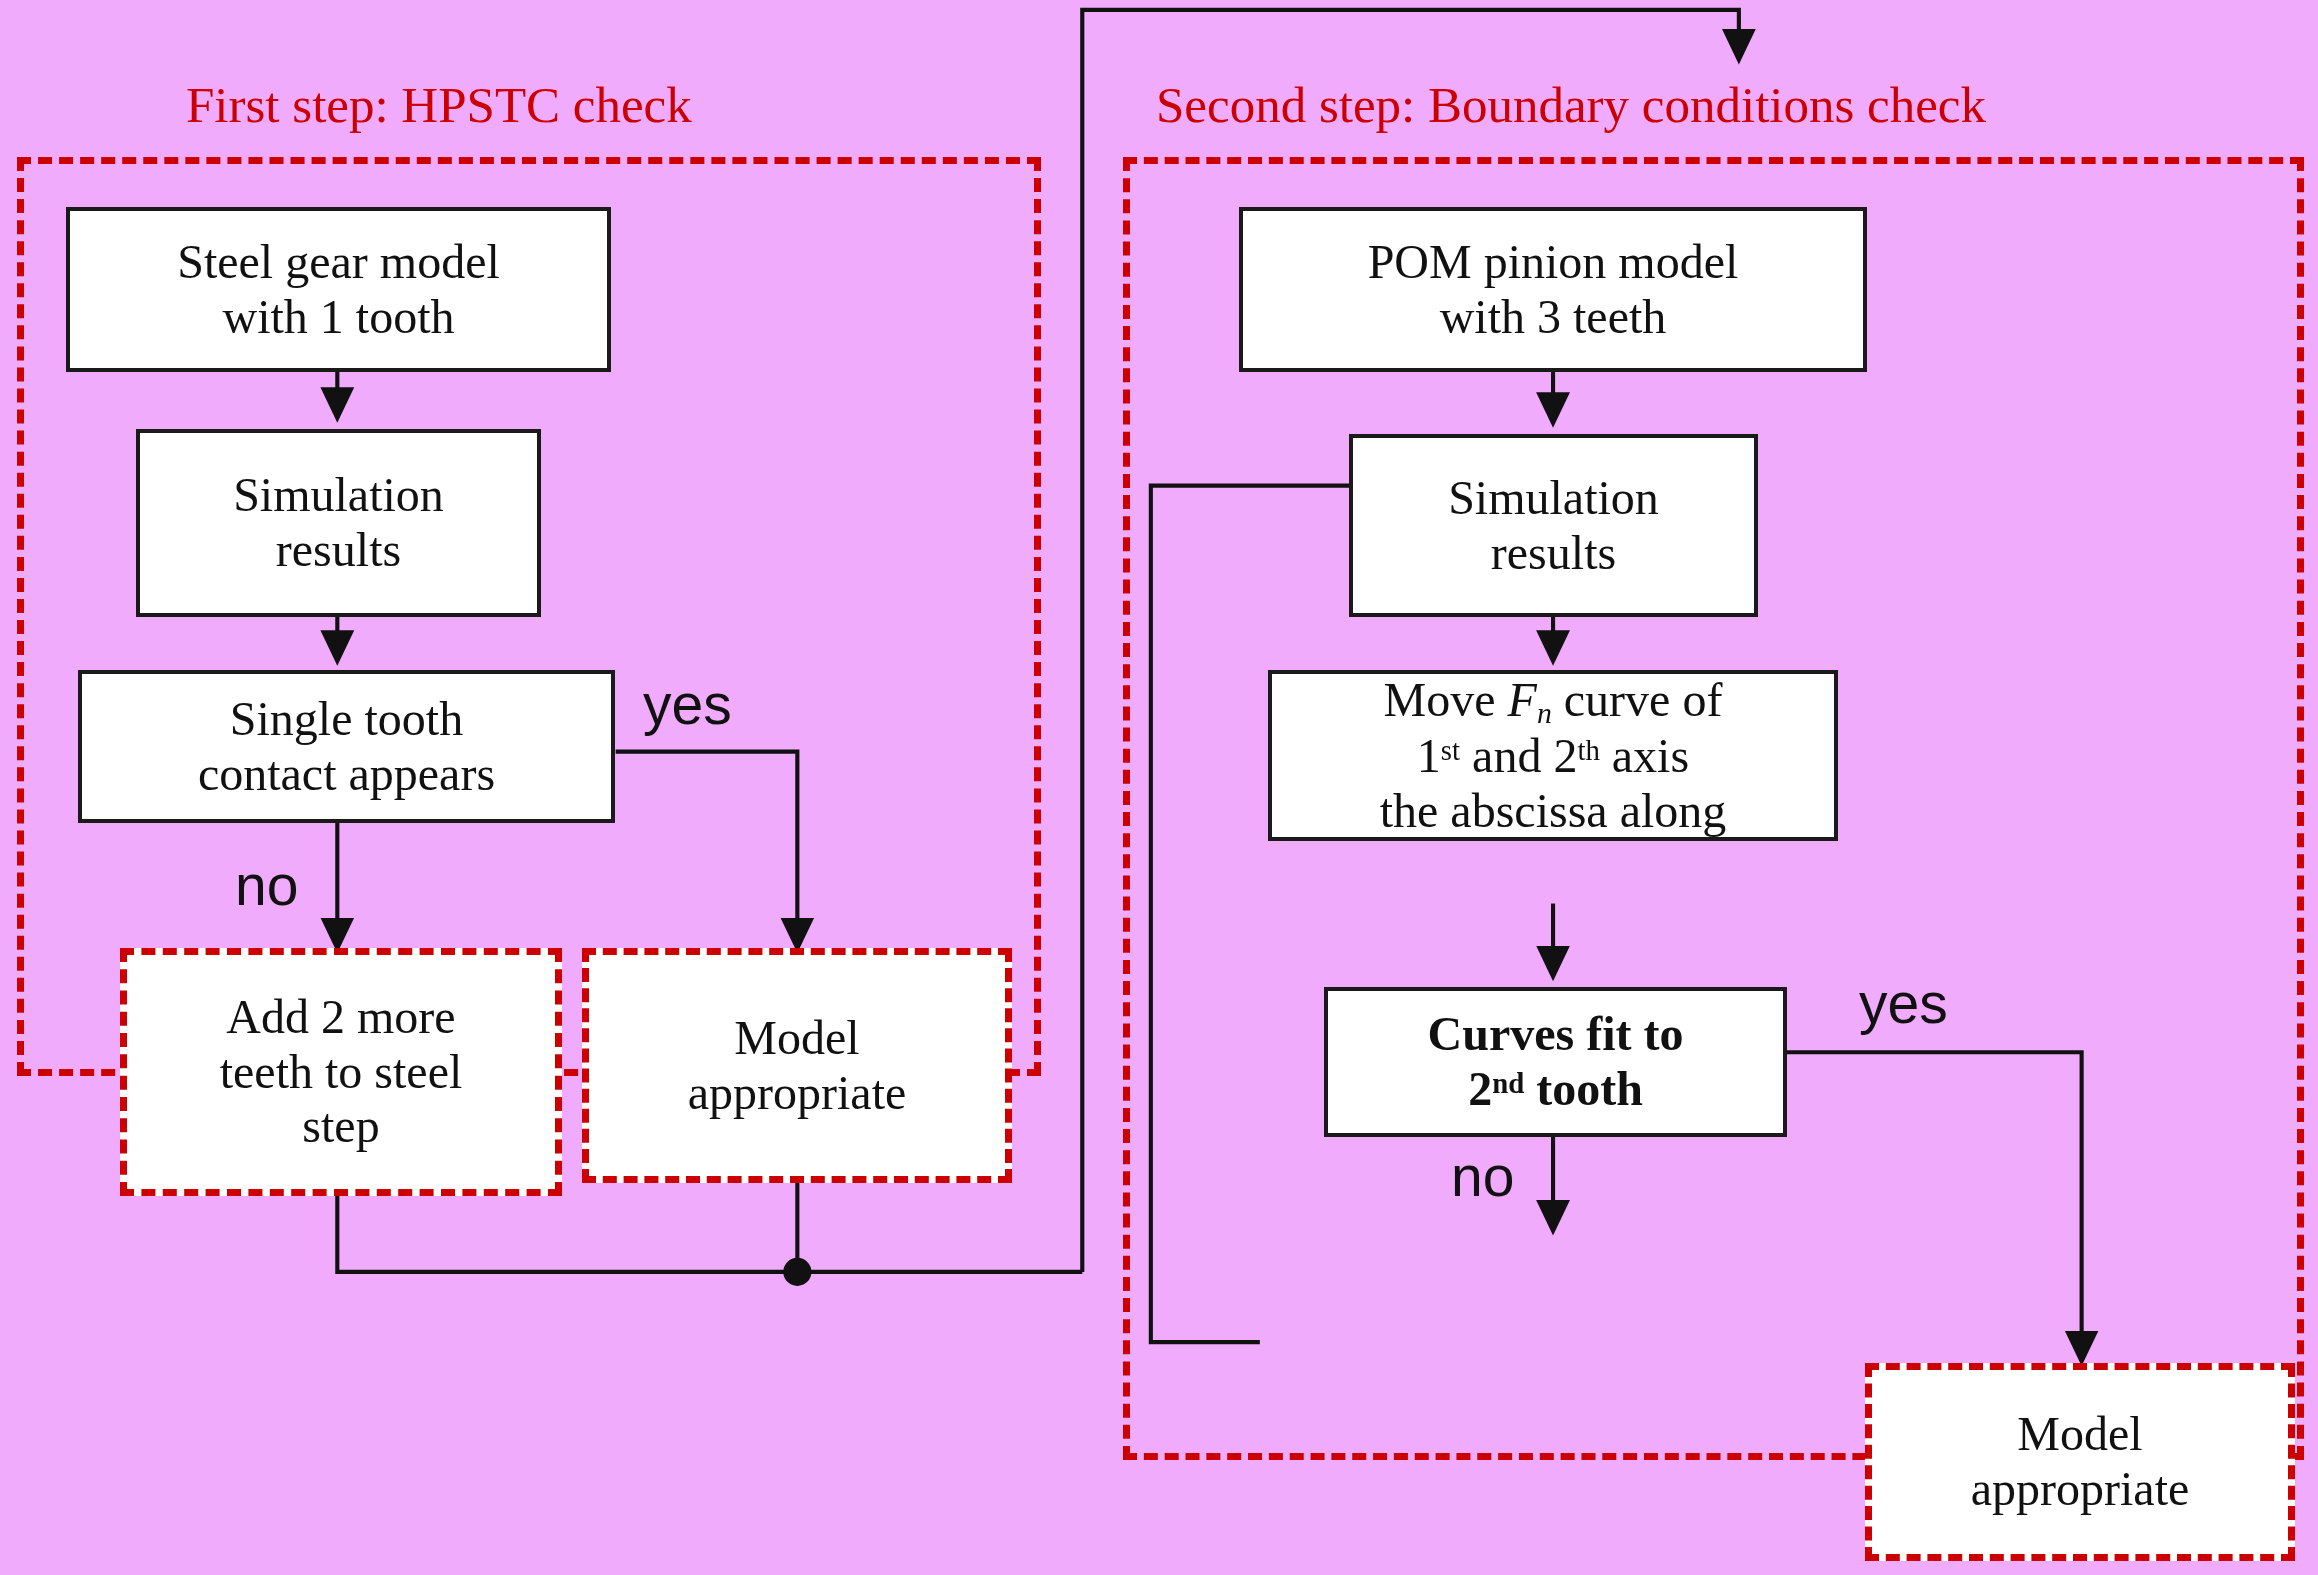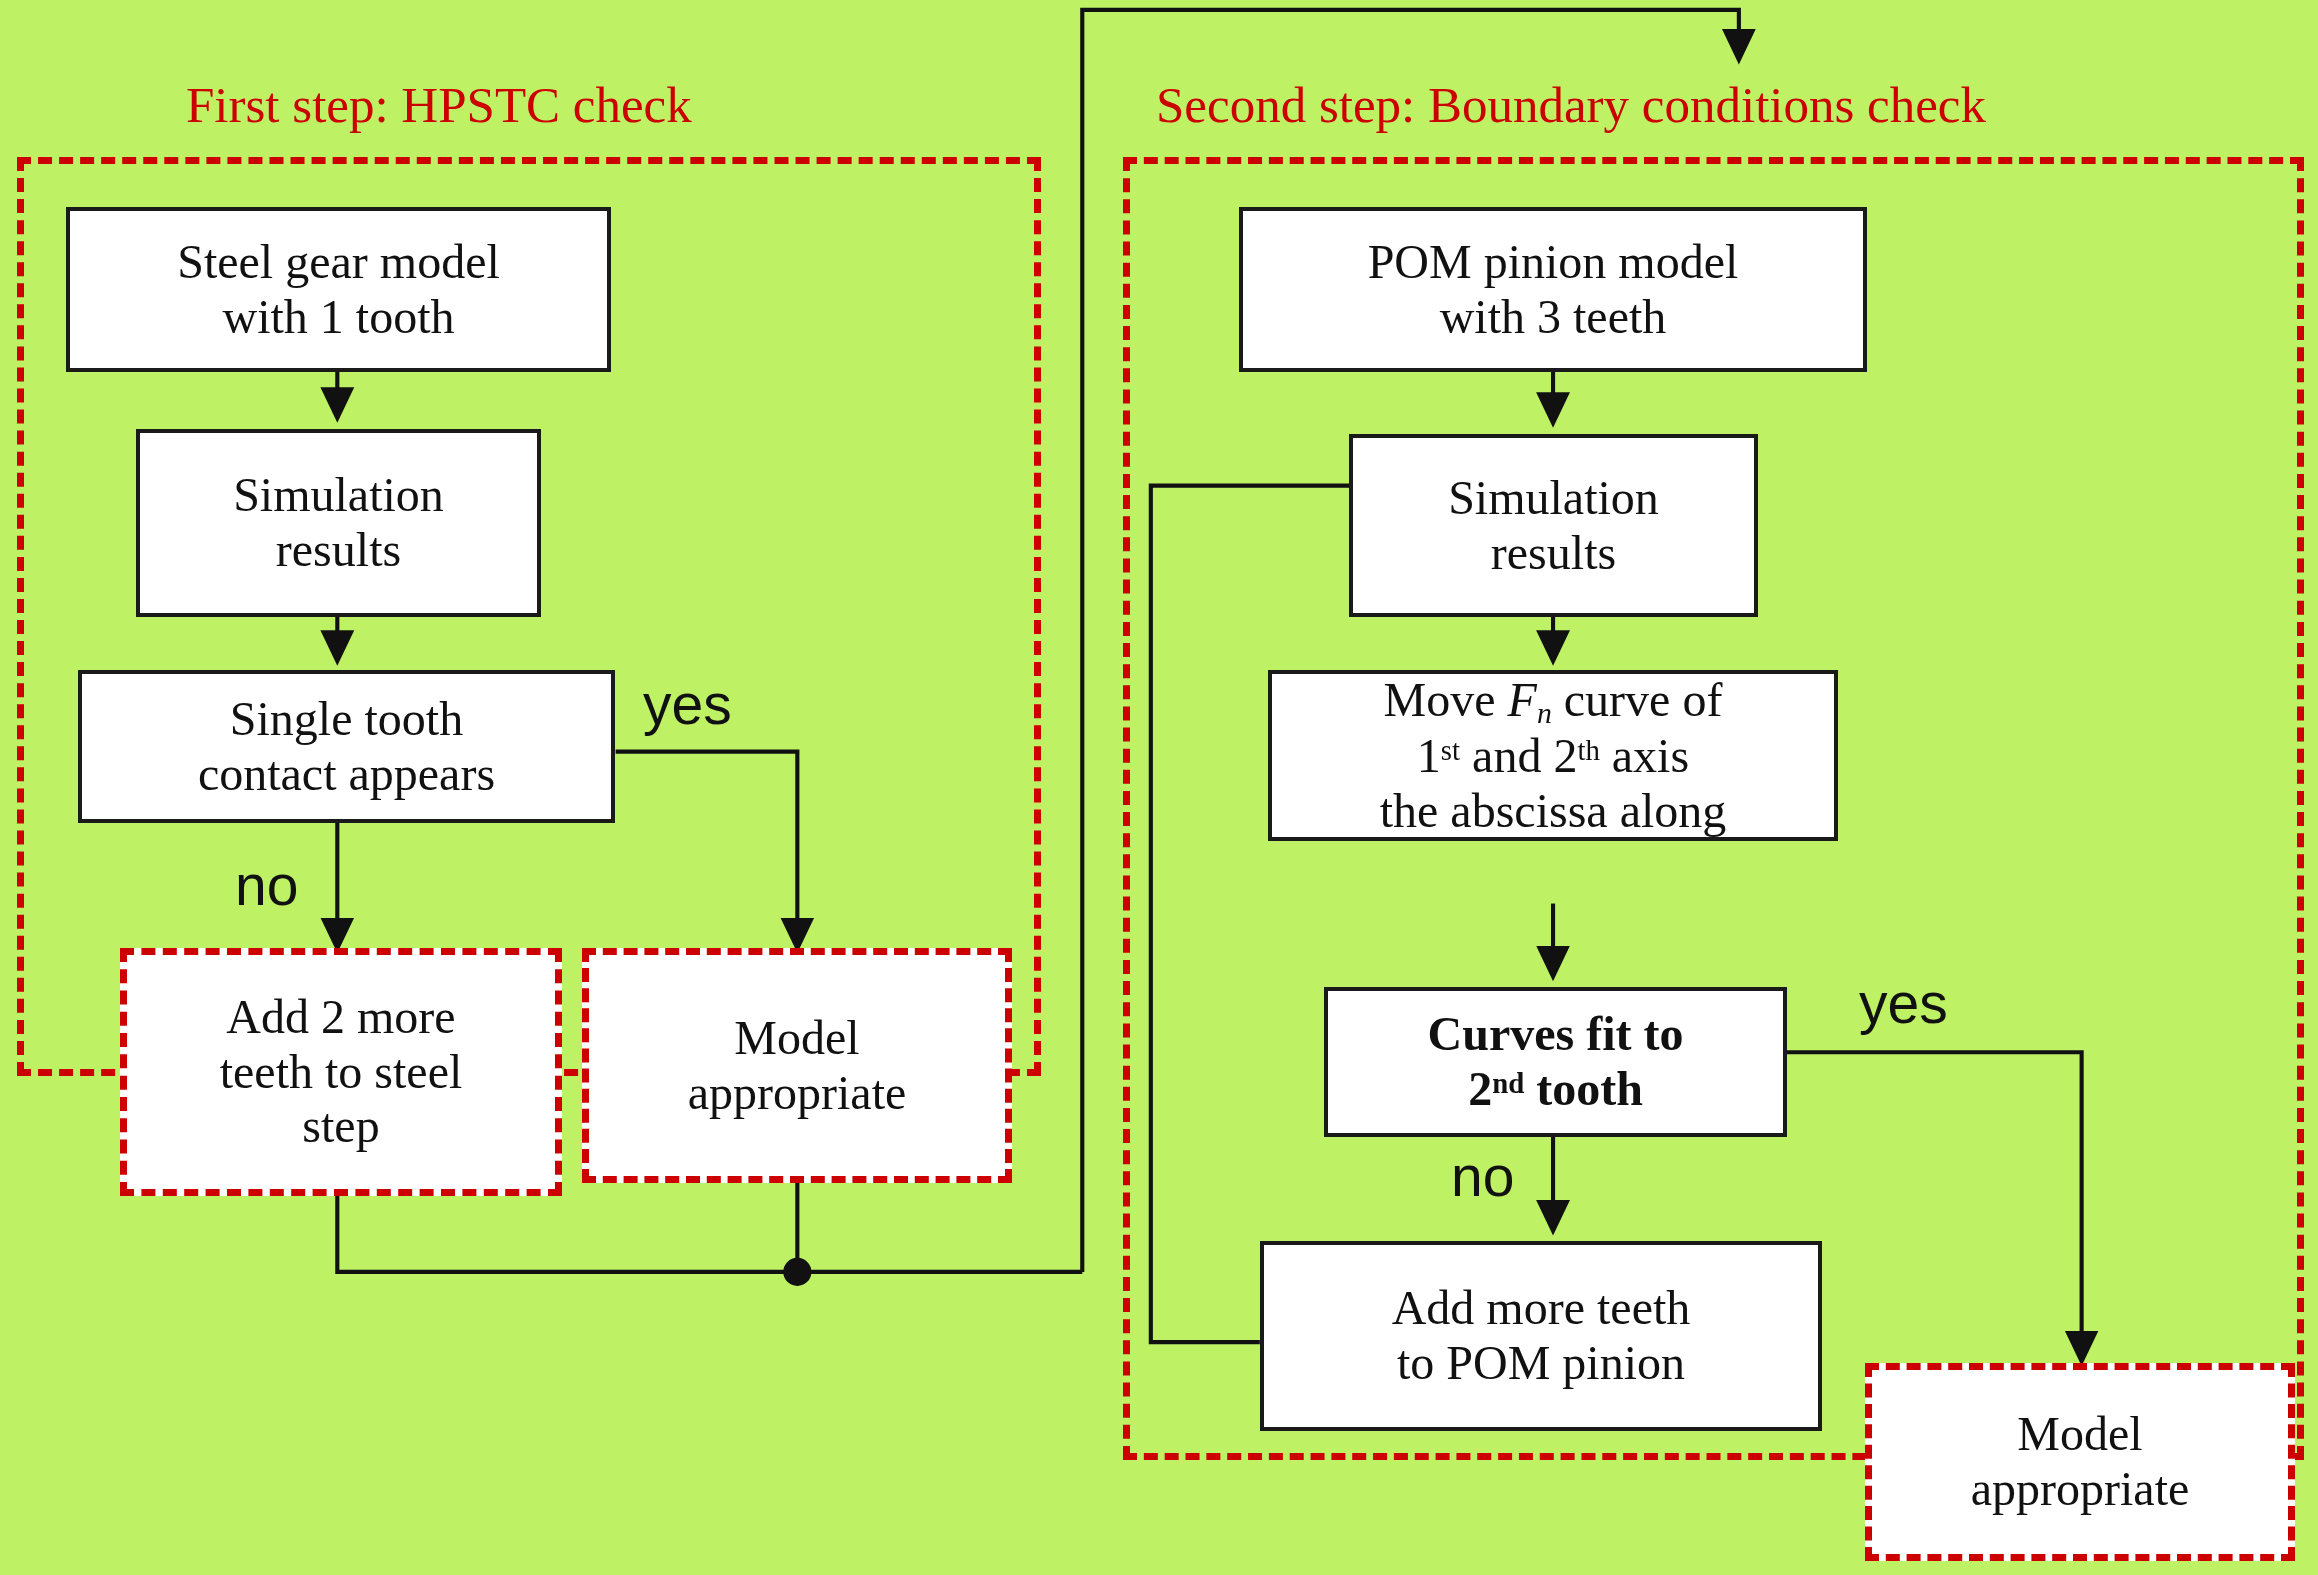--- a/index.html
+++ b/index.html
@@ -4,21 +4,21 @@
 <style>
   html, body {
     margin: 0;
     padding: 0;
     background: #ffffff;
   }
   #stage {
     position: relative;
     width: 2319px;
     height: 1575px;
-    background: #bef264;
+    background: #f0abfc;
     font-family: "Liberation Serif", "DejaVu Serif", serif;
     overflow: hidden;
   }
   #flow-svg {
     position: absolute;
     inset: 0;
     width: 2319px;
     height: 1575px;
   }
   .step-title {
@@ -175,26 +175,20 @@
     </span>
   </div>
 
   <div class="node solid" style="left:1324px; top:978px; width:463px; height:150px;font-weight:bold;">
     <span class="txt">
       <span>Curves fit to</span><br>
       <span><span>2</span><sup>nd</sup><span> tooth</span></span>
     </span>
   </div>
 
-  <div class="node solid" style="left:1260px; top:1232px; width:562px; height:190px;">
-    <span class="txt">
-      <span>Add more teeth</span><br>
-      <span>to POM pinion</span>
-    </span>
-  </div>
 
   <div class="node dashed" style="left:1865px; top:1363px; width:430px; height:198px;">
     <span class="txt">
       <span>Model</span><br>
       <span>appropriate</span>
     </span>
   </div>
 
   <div class="edge-label" style="left:643px; top:676px;">yes</div>
   <div class="edge-label" style="left:235px; top:857px;">no</div>

